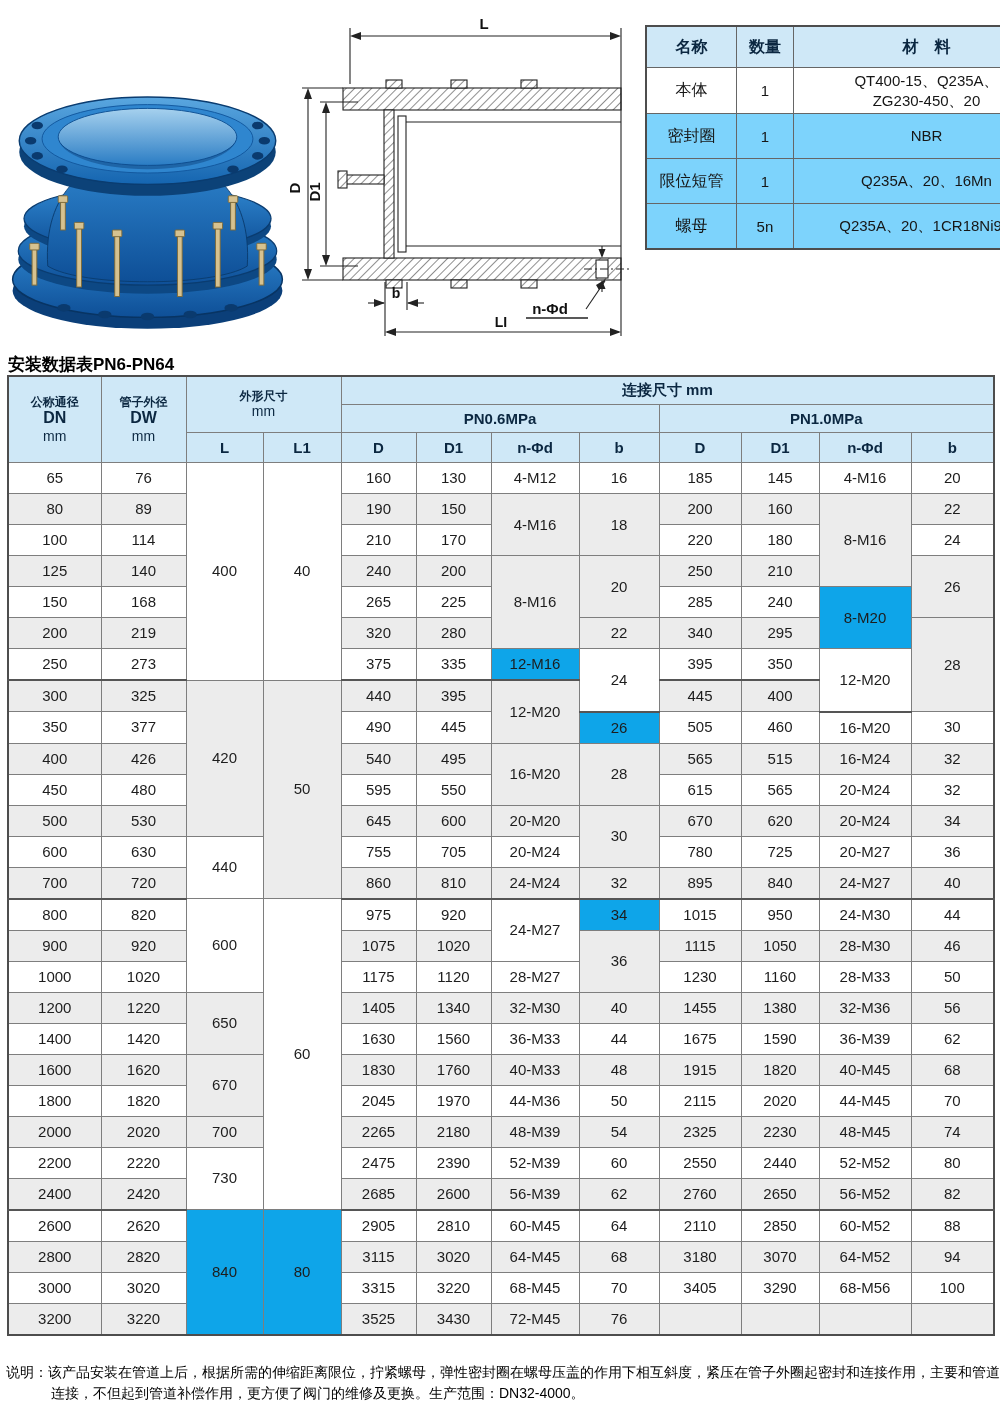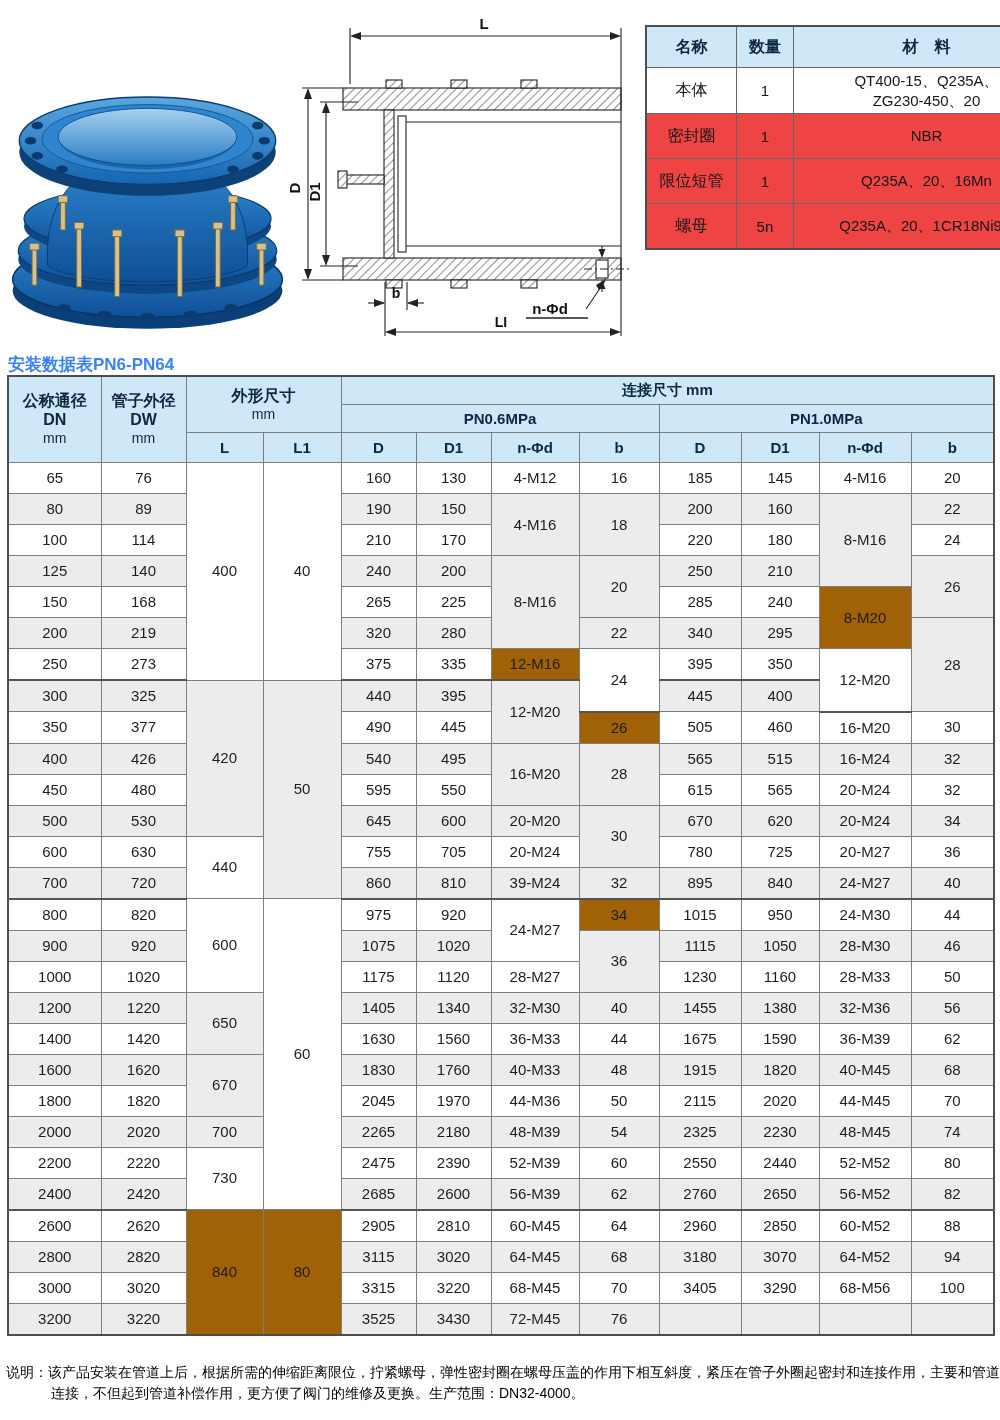--- a/index.html
+++ b/index.html
@@ -11,41 +11,41 @@
   .drawing{position:absolute;left:288px;top:10px;width:357px;height:350px;}
   .dlab{font:bold 15px "Liberation Sans",sans-serif;fill:#111;}
   .dlab2{font:bold 14px "Liberation Sans",sans-serif;fill:#111;}
 
   
   table{border-collapse:collapse;}
   .mat{position:absolute;left:645px;top:25px;width:416px;border:2px solid #4d4d4d;}
   .mat th,.mat td{border:1px solid #666;text-align:center;vertical-align:middle;padding:3px 2px;}
   .mat thead th{background:#cfe8f7;font-size:16px;font-weight:bold;height:34px;color:#0b2741;}
   .mat td{font-size:15px;height:38px;color:#161616;background:#fff;}
-  .mat tr.g td{background:#ef4444;}
+  .mat tr.g td{background:#7dd3fc;}
   .mat .mat-mat{white-space:pre-line;line-height:1.3;}
   .mat .mat-name{font-size:16px;}
 
   
-  .title{position:absolute;left:8px;top:353px;font-size:17px;font-weight:bold;color:#3b82f6;}
+  .title{position:absolute;left:8px;top:353px;font-size:17px;font-weight:bold;color:#000000;}
   .main{position:absolute;left:7px;top:375px;width:986px;table-layout:fixed;border:2px solid #4d4d4d;}
   .main th,.main td{border:1px solid #7e7e7e;text-align:center;vertical-align:middle;padding:0;}
   .main thead th{background:#cfe8f7;color:#0b2741;}
   .h-conn th,.h-pn th{height:27px;font-size:15px;font-weight:bold;}
   .h-sub th{height:29px;font-size:15px;font-weight:bold;}
   .hcjk{font-size:16px;font-weight:bold;}
   .hline{line-height:1.18;font-size:16px;}
-  .hline.cjk{font-size:16px;font-weight:bold;}
+  .hline.cjk{font-size:12px;font-weight:bold;}
   .hline.b{font-weight:bold;}
   .hline.mm{font-size:14px;font-weight:normal;}
   .main tbody td{font-size:15px;height:30px;line-height:30px;color:#1d1d1d;background:#fff;
                  overflow:hidden;white-space:nowrap;}
   .main tbody tr.g td{background:#ececec;}
   .main tbody td.bg-w{background:#fff;}
-  .main tbody td.bg-g{background:#a16207;}
+  .main tbody td.bg-g{background:#0ea5e9;}
   .main tbody tr.end td{border-bottom:2px solid #555;}
 
   
   .note{position:absolute;left:6px;top:1362px;width:988px;font-size:14px;line-height:1.5;
         color:#000;padding-left:45px;text-indent:-45px;}
 </style>
 </head>
 <body>
 
 <div class="page">
@@ -430,21 +430,21 @@
           <td>780</td>
           <td>725</td>
           <td>20-M27</td>
           <td>36</td>
         </tr>
         <tr class="g end">
           <td>700</td>
           <td>720</td>
           <td>860</td>
           <td>810</td>
-          <td>39-M24</td>
+          <td>24-M24</td>
           <td>32</td>
           <td>895</td>
           <td>840</td>
           <td>24-M27</td>
           <td>40</td>
         </tr>
         <tr class="w">
           <td>800</td>
           <td>820</td>
           <td rowspan="3" class="bg-w">600</td>
@@ -570,21 +570,21 @@
         </tr>
         <tr class="w">
           <td>2600</td>
           <td>2620</td>
           <td rowspan="4" class="bg-g">840</td>
           <td rowspan="4" class="bg-g">80</td>
           <td>2905</td>
           <td>2810</td>
           <td>60-M45</td>
           <td>64</td>
-          <td>2960</td>
+          <td>2110</td>
           <td>2850</td>
           <td>60-M52</td>
           <td>88</td>
         </tr>
         <tr class="g">
           <td>2800</td>
           <td>2820</td>
           <td>3115</td>
           <td>3020</td>
           <td>64-M45</td>

